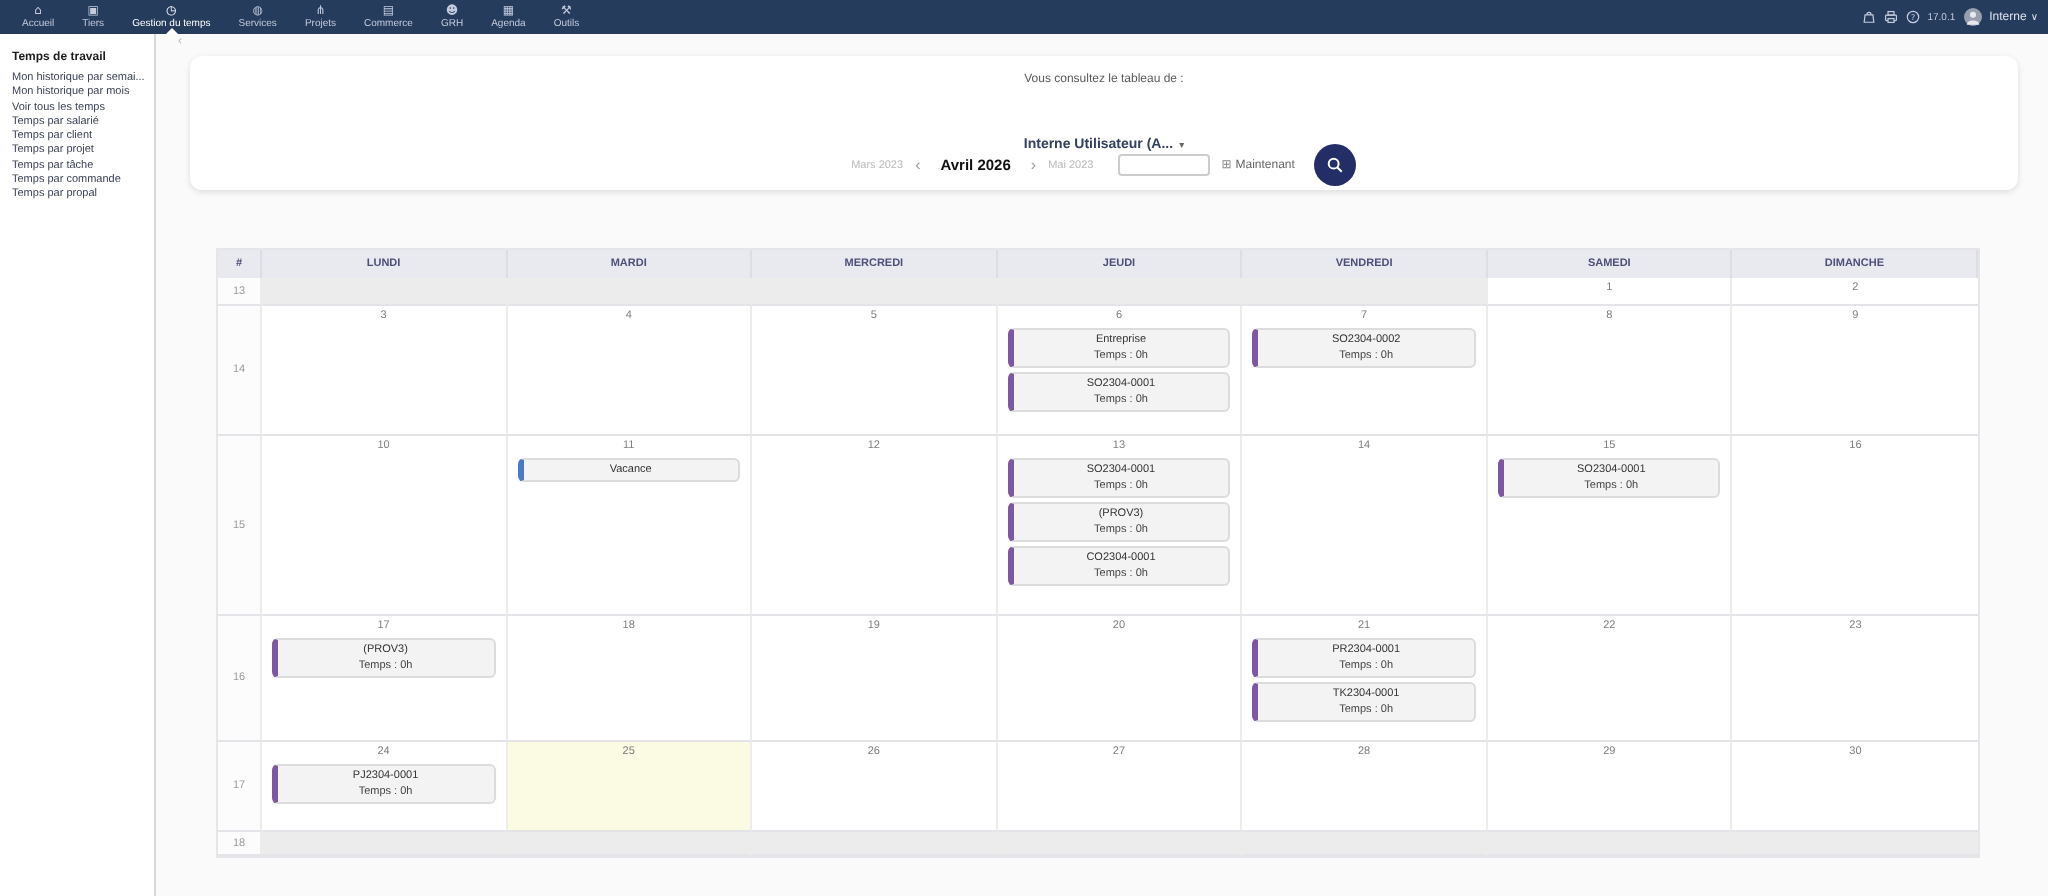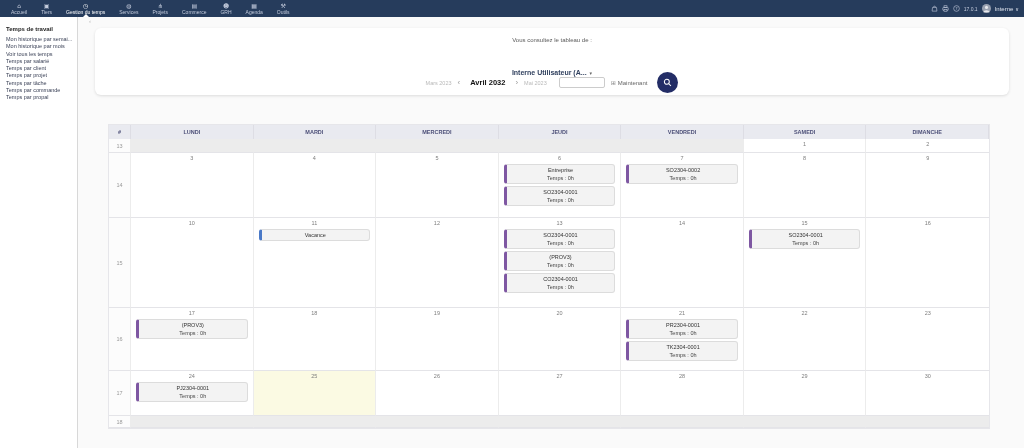--- a/index.html
+++ b/index.html
@@ -173,21 +173,21 @@
 
     <section id="card">
       <div class="subtitle">Vous consultez le tableau de :</div><br>
       <div class="userselect">
         <span>Interne Utilisateur (A...</span>
         <span class="caret2">▾</span>
       </div>
       <div class="navrow">
         <span class="monthside">Mars 2023</span>
         <span class="chev">‹</span>
-        <span class="month">Avril 2032</span>
+        <span class="month">Avril 2026</span>
         <span class="chev">›</span>
         <span class="monthside">Mai 2023</span>
         <input id="dateinput" value="" style="">
         <span class="now">
           <span class="calglyph">⊞</span>
           <span>Maintenant</span>
         </span>
         <button id="searchbtn">
             <svg width="9" height="9" viewBox="0 0 16 16">
               <circle cx="6.8" cy="6.8" r="4.4" fill="none" stroke="#ffffff" stroke-width="1.8"></circle>

